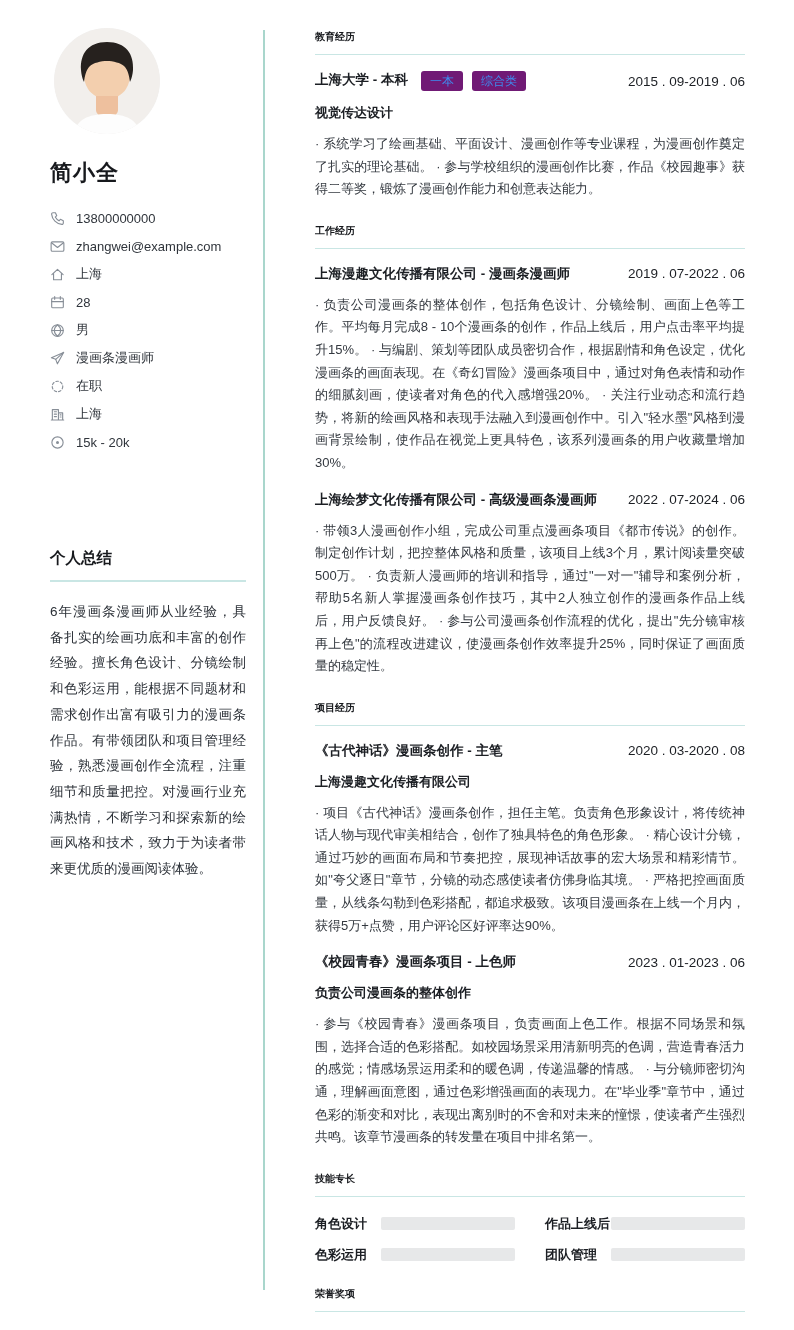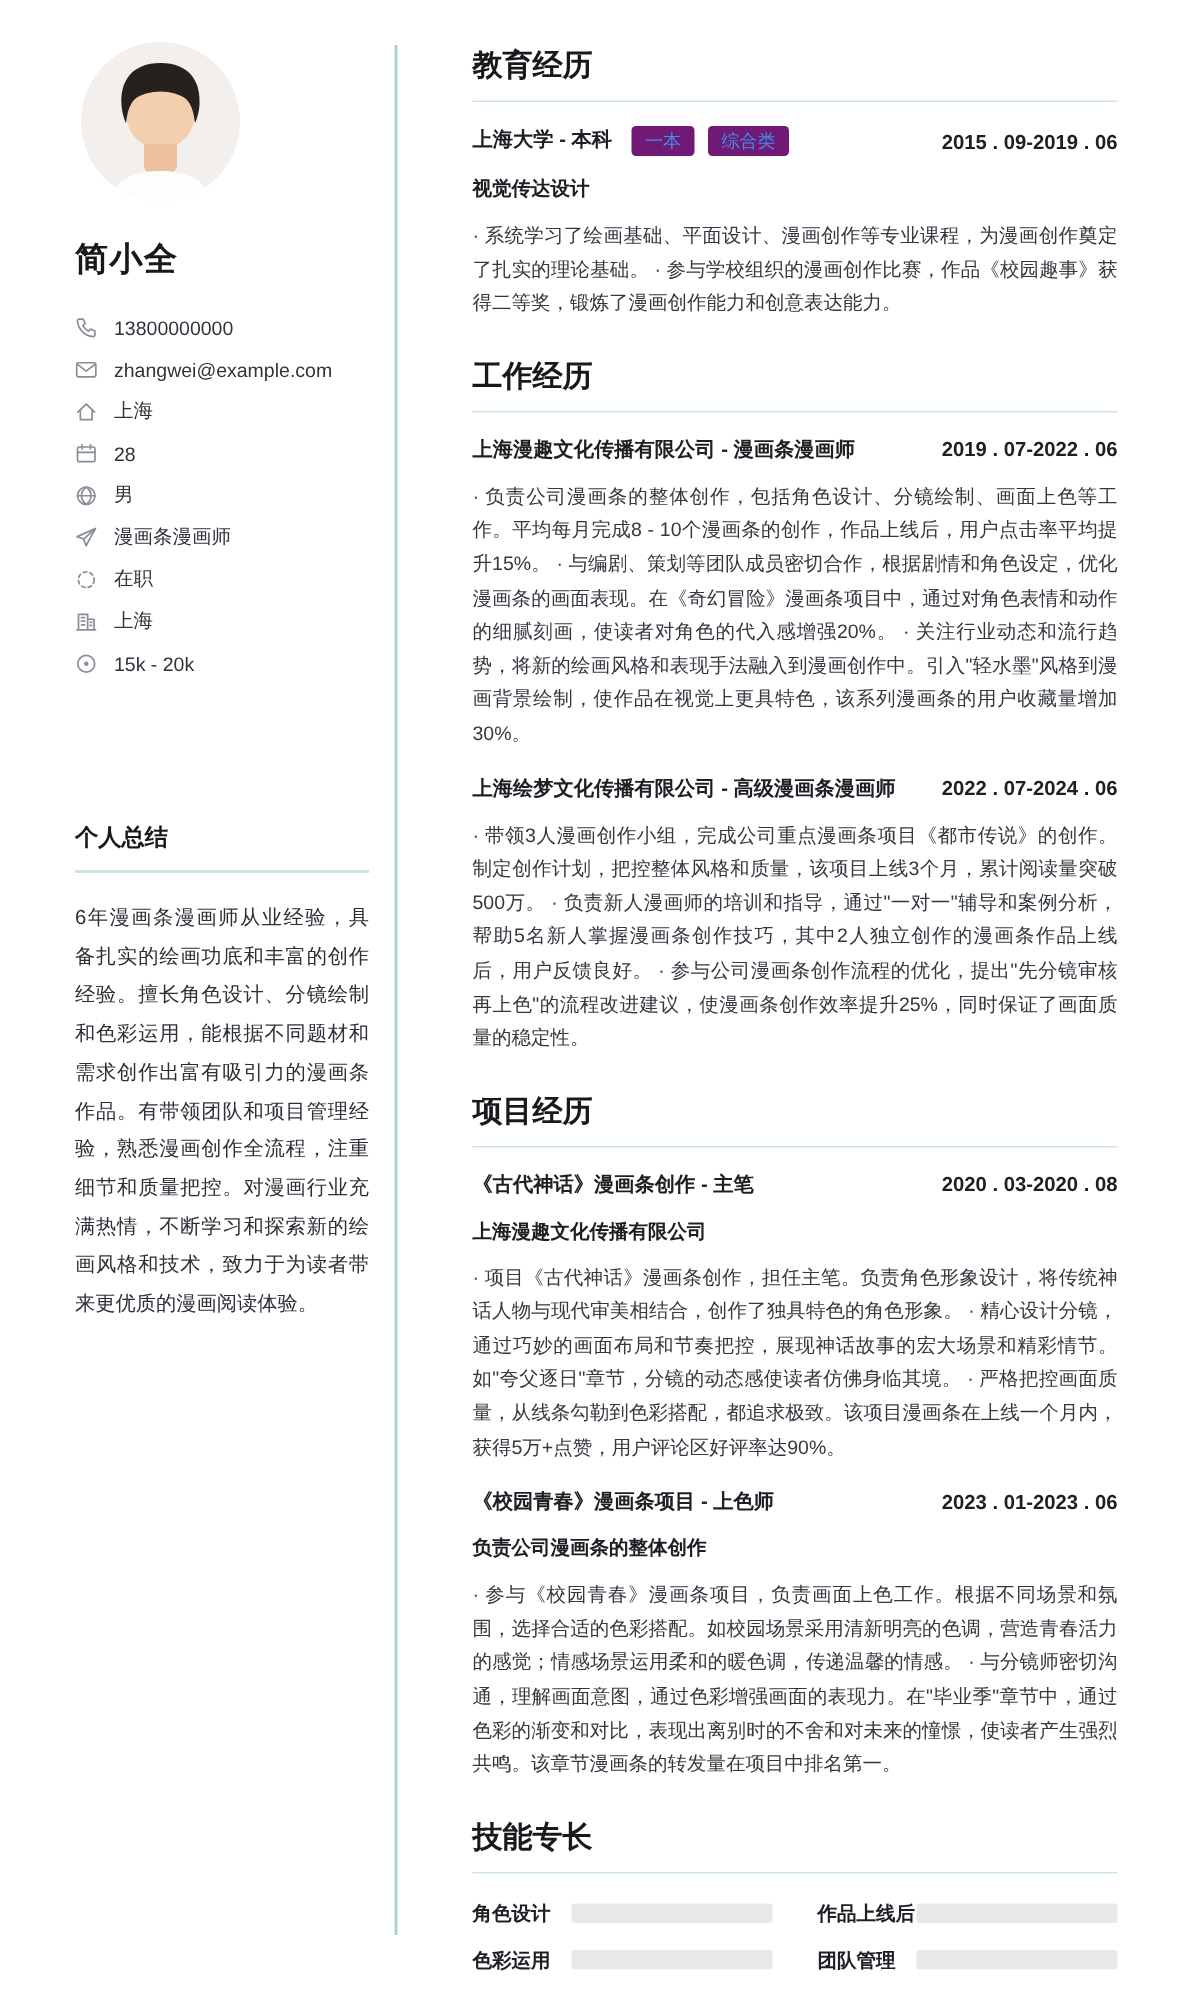--- a/index.html
+++ b/index.html
@@ -30,28 +30,28 @@
     padding-bottom: 11px; border-bottom: 2px solid #c9e6e4;
   }
   .summary-text { margin-top: 17px; font-size: 13.5px; line-height: 25.7px; color: #2b3037; text-align: justify; }
 
   
   .vline { position: absolute; left: 263px; top: 30px; width: 2px; height: 1260px; background: #a9d6cc; }
 
   
   .main { position: absolute; left: 315px; top: 30px; width: 430px; }
   .sec-title {
-    font-size: 20px; font-weight: 700; color: #17191d;
+    font-size: 10px; font-weight: 700; color: #17191d;
     padding-bottom: 10px; border-bottom: 1px solid #c9e6e4;
   }
   .section { margin-bottom: 23px; }
 
   .entry-head { display: flex; justify-content: space-between; align-items: center; margin-top: 16px; }
   .entry-title { font-size: 13.5px; font-weight: 700; color: #1c1f24; display: flex; align-items: flex-start; }
-  .entry-date { font-size: 13.5px; font-weight: 700; color: #1c1f24; white-space: nowrap; }
+  .entry-date { font-size: 13.5px; font-weight: 400; color: #1c1f24; white-space: nowrap; }
   .badges { display: inline-flex; gap: 9px; margin-left: 13px; }
   .badge {
     font-size: 12px; font-weight: 400; color: #3e8ef0; background: #701a75;
     padding: 2px 9px; border-radius: 3px; line-height: 16px;
   }
   .entry-sub { margin-top: 13px; font-size: 13px; font-weight: 700; color: #1c1f24; }
   .entry-desc { margin-top: 11px; font-size: 13px; line-height: 22.6px; color: #33383f; text-align: justify; }
 
   
   .skills-grid { display: grid; grid-template-columns: 1fr 1fr; column-gap: 30px; row-gap: 13px; margin-top: 18px; }

